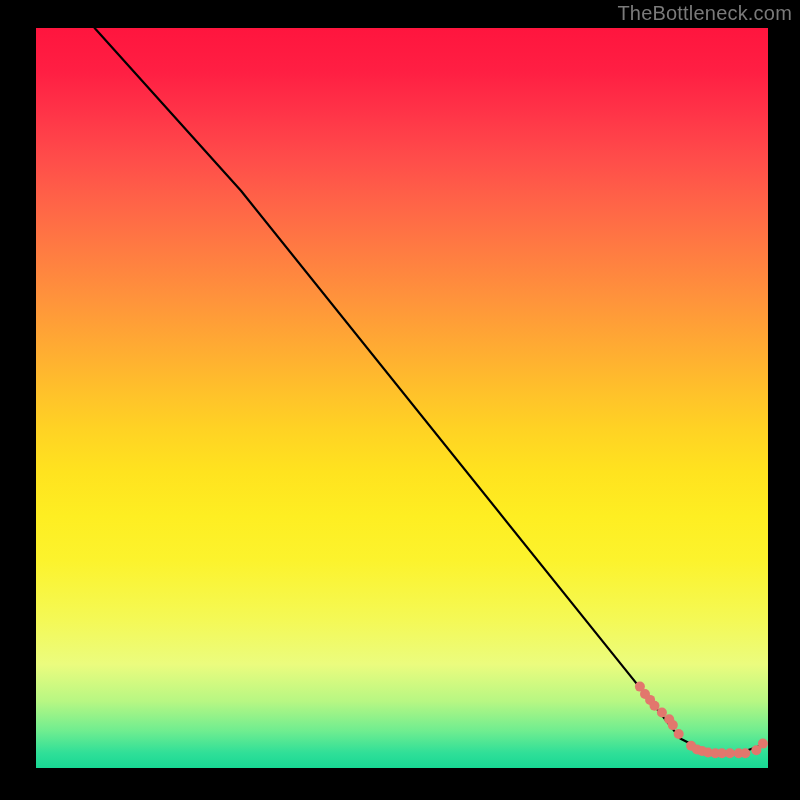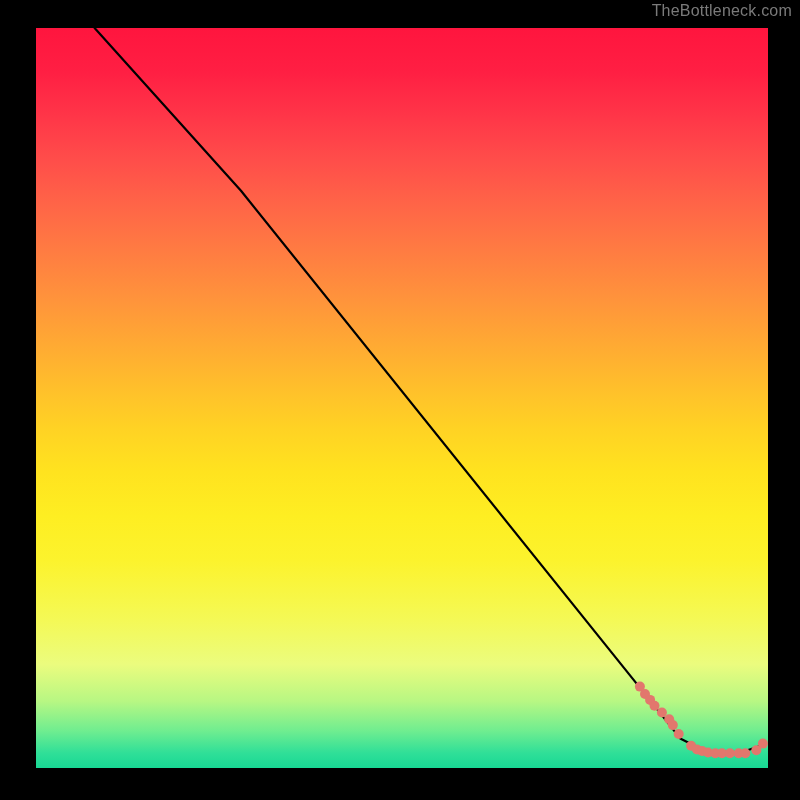--- a/index.html
+++ b/index.html
@@ -15,21 +15,21 @@
     position: relative;
     width: 800px;
     height: 800px;
     background: #000;
   }
   .watermark {
     position: absolute;
     top: 2px;
     right: 8px;
     color: #7a7a7a;
-    font-size: 16px;
+    font-size: 20px;
     font-weight: 400;
     letter-spacing: 0.2px;
     z-index: 10;
   }
   .plot-area {
     position: absolute;
     left: 36px;
     top: 28px;
     width: 732px;
     height: 740px;

